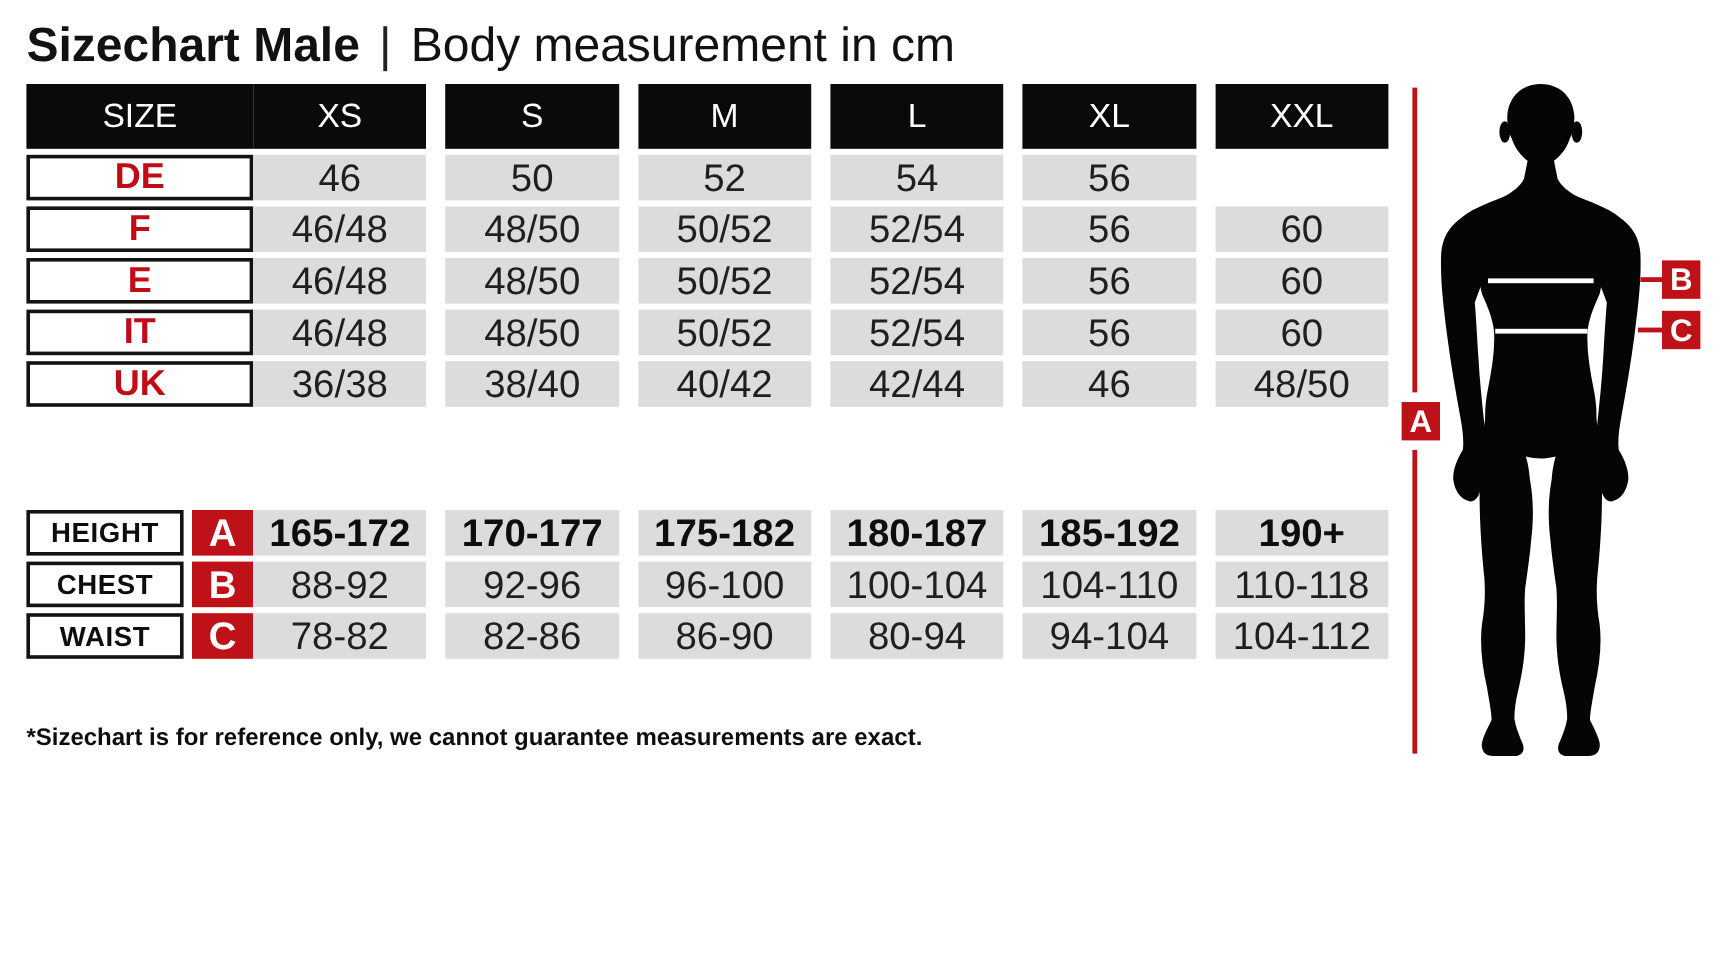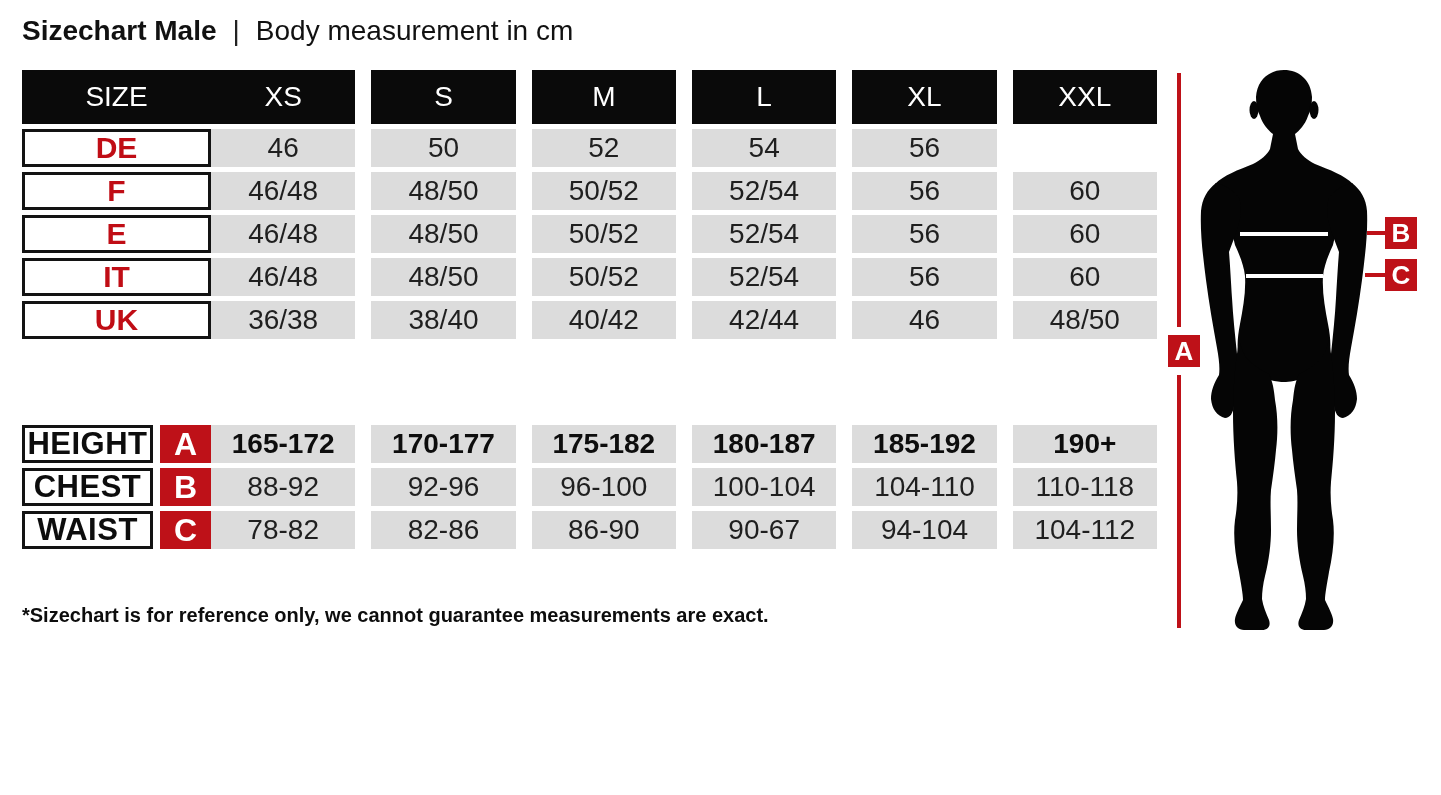--- a/index.html
+++ b/index.html
@@ -1,45 +1,45 @@
 <!DOCTYPE html>
 <html><head>
 <meta charset="utf-8">
 <style>
   html,body{margin:0;padding:0;background:#fff;}
   .page{position:relative;width:1441px;height:795px;background:#fff;overflow:hidden;
         font-family:"Liberation Sans",sans-serif;color:#111;}
 
   
   .title{position:absolute;left:22px;top:16px;display:flex;align-items:baseline;
-         font-size:28px;line-height:1.1;white-space:nowrap;}
+         font-size:40px;line-height:1.1;white-space:nowrap;}
   .t-main{font-weight:700;}
   .t-sep{margin:0 16px;font-weight:400;color:#222;}
   .t-sub{font-weight:400;}
 
   
   .tbl{position:absolute;left:22px;width:1135px;}
   .tbl1{top:70px;}
   .tbl2{top:425px;}
   .row{display:flex;height:38px;margin-bottom:5px;}
   .row.header{height:54px;}
   .labelcol{width:189px;flex:0 0 189px;display:flex;}
   .grid{flex:1;display:grid;grid-template-columns:repeat(6,1fr);gap:16px;}
   .hcell{background:#0a0a0a;color:#fff;display:flex;align-items:center;justify-content:center;
          font-size:28px;}
   .hlabel{width:100%;background:#0a0a0a;color:#fff;display:flex;align-items:center;
           justify-content:center;font-size:28px;}
   .cell{background:#dcdcdc;color:#1f1f1f;display:flex;align-items:center;justify-content:center;
-        font-size:28px;}
+        font-size:32px;}
   .cell.bold{font-weight:700;color:#0d0d0d;}
   .rlabel{width:100%;box-sizing:border-box;background:#fff;border:3px solid #131313;
           color:#c00d15;font-weight:700;font-size:30px;display:flex;align-items:center;
           justify-content:center;}
   .mlabel{width:131px;flex:0 0 131px;box-sizing:border-box;background:#fff;border:3px solid #131313;
-          color:#0d0d0d;font-weight:700;font-size:31px;display:flex;align-items:center;
+          color:#0d0d0d;font-weight:700;font-size:23px;display:flex;align-items:center;
           justify-content:center;margin-right:7px;letter-spacing:.5px;}
   .lettersq{width:51px;flex:0 0 51px;background:#be1118;color:#fff;font-weight:700;font-size:32px;
             display:flex;align-items:center;justify-content:center;}
 
   
   .footnote{position:absolute;left:22px;top:604px;font-size:20px;font-weight:700;color:#0d0d0d;}
 
   
   .figure{position:absolute;left:1165px;top:40px;width:276px;height:612px;}
   .figure svg{position:absolute;left:0;top:0;}
@@ -179,21 +179,21 @@
       </div>
       <div class="row">
         <div class="labelcol">
           <div class="mlabel">WAIST</div>
           <div class="lettersq">C</div>
         </div>
         <div class="grid">
           <div class="cell">78-82</div>
           <div class="cell">82-86</div>
           <div class="cell">86-90</div>
-          <div class="cell">90-67</div>
+          <div class="cell">80-94</div>
           <div class="cell">94-104</div>
           <div class="cell">104-112</div>
         </div>
       </div>
     </div>
 
   <div class="footnote">*Sizechart is for reference only, we cannot guarantee measurements are exact.</div>
 
   <div class="figure">
     <svg width="276" height="612" viewBox="0 0 276 612">

